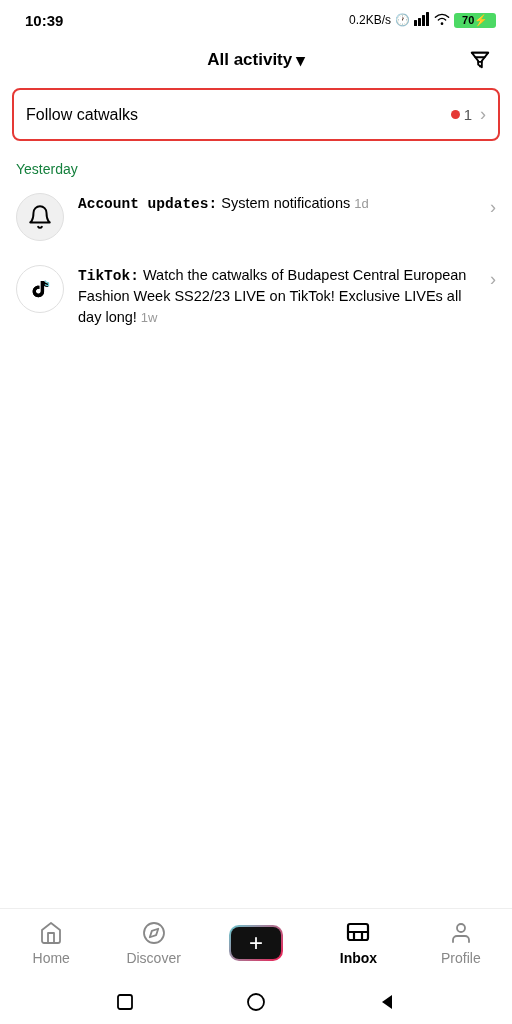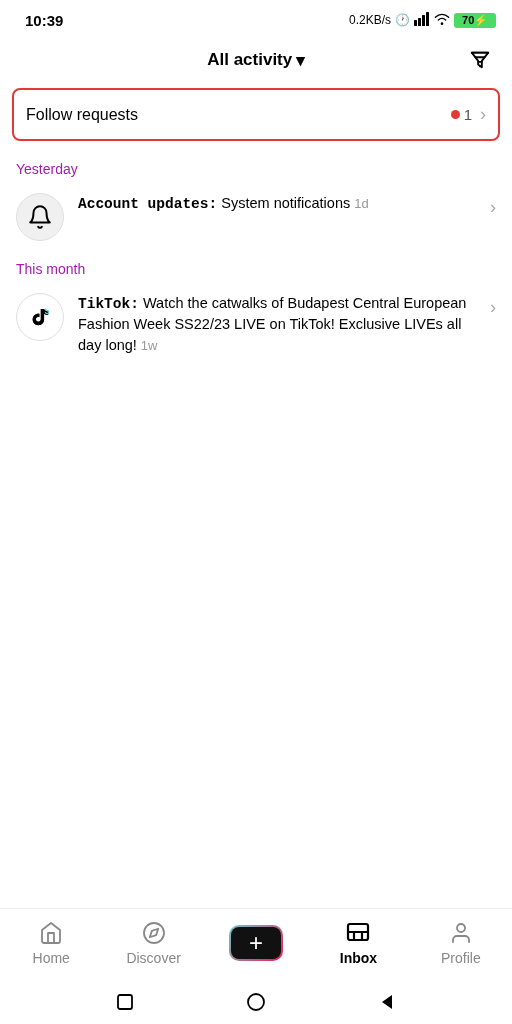--- a/index.html
+++ b/index.html
@@ -119,21 +119,21 @@
     .chevron-right {
       font-size: 18px;
       color: #aaa;
       font-weight: 300;
     }
 
     
     .section-label {
       padding: 8px 16px 4px 16px;
       font-size: 14px;
-      color: #a21caf;
+      color: #15803d;
     }
 
     
     .notification-item {
       display: flex;
       align-items: flex-start;
       padding: 12px 16px;
       gap: 14px;
       cursor: pointer;
     }
@@ -326,21 +326,21 @@
     </div>
     <div class="header-filter-btn">
       <svg class="filter-icon" viewBox="0 0 24 24" fill="none" stroke="#000" stroke-width="2" stroke-linecap="round" stroke-linejoin="round">
         <path d="M3 4h18M7 9h10M10 14h4M12 19h0"></path>
         <polygon points="3,4 21,4 14,13 14,20 10,17 10,13" fill="none" stroke="#000" stroke-width="2"></polygon>
       </svg>
     </div>
   </div>
 
   <div class="follow-requests-banner">
-    <span class="follow-requests-label">Follow requests</span>
+    <span class="follow-requests-label">Follow catwalks</span>
     <div class="follow-requests-right">
       <div class="red-dot-badge">
         <div class="red-dot"></div>
         <span class="badge-count">1</span>
       </div>
       <span class="chevron-right">›</span>
     </div>
   </div>
 
   <div class="section-label">Yesterday</div>
@@ -353,21 +353,20 @@
       </svg>
     </div>
     <div class="notif-content">
       <span class="notif-text">
         <span class="bold">Account updates:</span><span> System notifications</span><span class="muted">1d</span>
       </span>
     </div>
     <span class="notif-chevron">›</span>
   </div>
 
-  <div class="section-label">This month</div>
 
   <div class="notification-item">
     <div class="tiktok-icon-circle">
 
       <svg width="26" height="26" viewBox="0 0 32 32" fill="none">
         <path d="M21 6c0 0 1.5 3 5 3.5v4c-2 0-4-0.7-5-1.5v7c0 4-3 7-7 7s-7-3-7-7 3-7 7-7c0.4 0 0.8 0 1.2 0.1V16c-0.4-0.1-0.8-0.2-1.2-0.2-1.7 0-3 1.3-3 3s1.3 3 3 3 3-1.3 3-3V6h4z" fill="#000"></path>
         <path d="M21 6c0 0 1.5 3 5 3.5v4c-2 0-4-0.7-5-1.5v7c0 4-3 7-7 7s-7-3-7-7 3-7 7-7c0.4 0 0.8 0 1.2 0.1V16c-0.4-0.1-0.8-0.2-1.2-0.2-1.7 0-3 1.3-3 3s1.3 3 3 3 3-1.3 3-3V6h4z" fill="#000"></path>
 
         <path d="M22 5.5c0 0 1.2 2.5 4.5 3v3.5c-1.8-0.1-3.5-0.8-4.5-1.5" fill="none" stroke="#69C9D0" stroke-width="1.5"></path>
       </svg>

